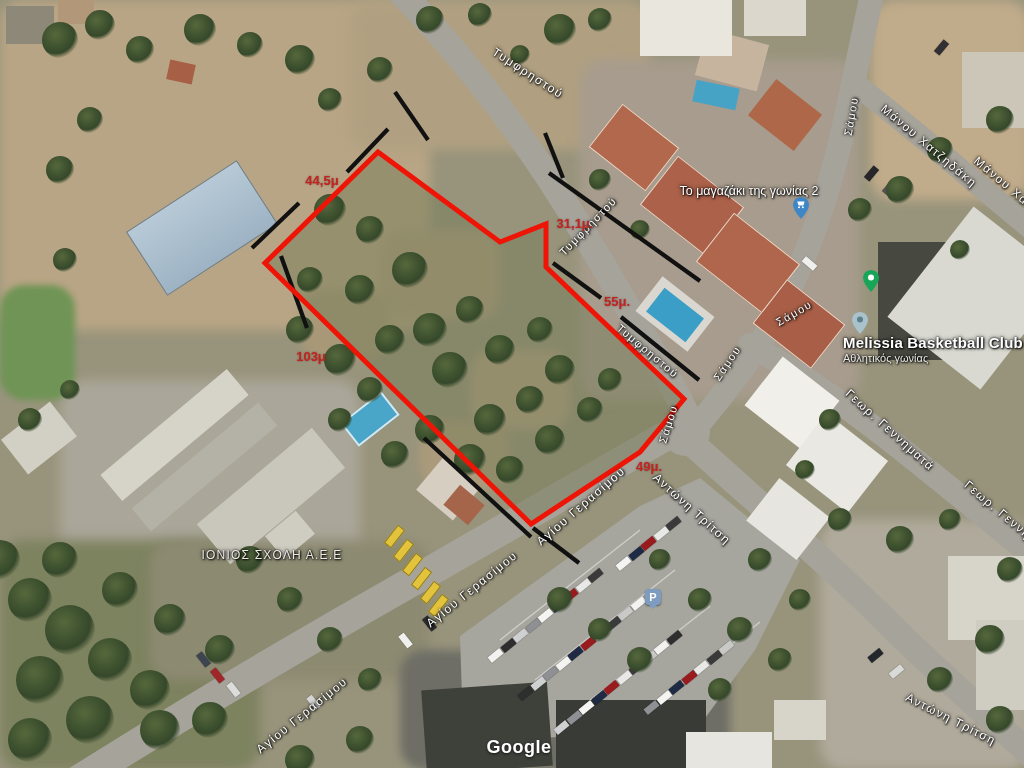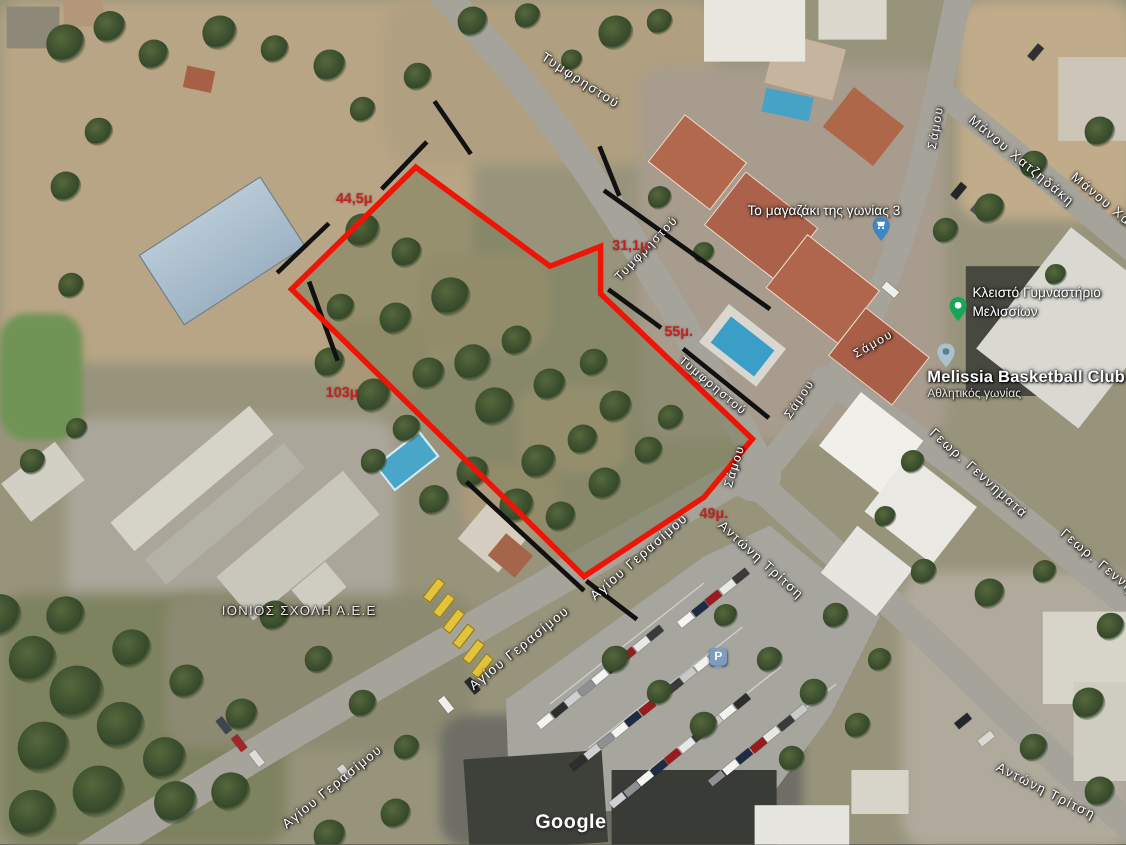--- a/index.html
+++ b/index.html
@@ -304,40 +304,36 @@
     <div class="street" style="left:951px;top:719px;--r:27deg;">Αντώνη Τρίτση</div>
     <div class="street" style="left:890px;top:430px;--r:42deg;">Γεωρ. Γεννηματά</div>
     <div class="street" style="left:1010px;top:520px;--r:40deg;">Γεωρ. Γεννηματά</div>
 
     <div class="dim" style="left:322px;top:180px;">44,5μ</div>
     <div class="dim" style="left:575px;top:223px;">31,1μ.</div>
     <div class="dim" style="left:617px;top:301px;">55μ.</div>
     <div class="dim" style="left:311px;top:356px;">103μ</div>
     <div class="dim" style="left:649px;top:466px;">49μ.</div>
 
-    <div class="poi shop" style="left:749px;top:191px;">Το μαγαζάκι της γωνίας 3</div>
+    <div class="poi shop" style="left:749px;top:191px;">Το μαγαζάκι της γωνίας 2</div>
     <div class="pin" style="left:801px;top:219px;">
       <svg viewBox="0 0 16 22">
           <path class="pin-shop-fill" d="M8 0C3.6 0 0 3.6 0 8c0 5.2 8 14 8 14s8-8.8 8-14C16 3.6 12.4 0 8 0z"></path>
         <path fill="#fff" d="M4.2 4.6h7.4l-1.2 4H5.6z"></path>
           <circle fill="#fff" cx="6" cy="10.3" r="1"></circle>
           <circle fill="#fff" cx="9.8" cy="10.3" r="1"></circle>
         </svg>
     </div>
 
     <div class="pin" style="left:871px;top:292px;">
       <svg viewBox="0 0 16 22">
           <path class="pin-gym-fill" d="M8 0C3.6 0 0 3.6 0 8c0 5.2 8 14 8 14s8-8.8 8-14C16 3.6 12.4 0 8 0z"></path>
         <circle fill="#fff" cx="8" cy="7.6" r="3"></circle>
         </svg>
     </div>
-    <div class="poi gym" style="left:884px;top:258px;">
-      <div>Κλειστό Γυμναστήριο</div>
-      <div>Μελισσίων</div>
-    </div>
 
     <div class="pin" style="left:860px;top:334px;">
       <svg viewBox="0 0 16 22">
           <path class="pin-bb-fill" d="M8 0C3.6 0 0 3.6 0 8c0 5.2 8 14 8 14s8-8.8 8-14C16 3.6 12.4 0 8 0z"></path>
         <circle fill="#5c7f8c" cx="8" cy="7.6" r="3"></circle>
         </svg>
     </div>
     <div class="poi bbname" style="left:843px;top:334px;">Melissia Basketball Club</div>
     <div class="poi bbsub" style="left:843px;top:352px;">Αθλητικός γωνίας</div>
 

